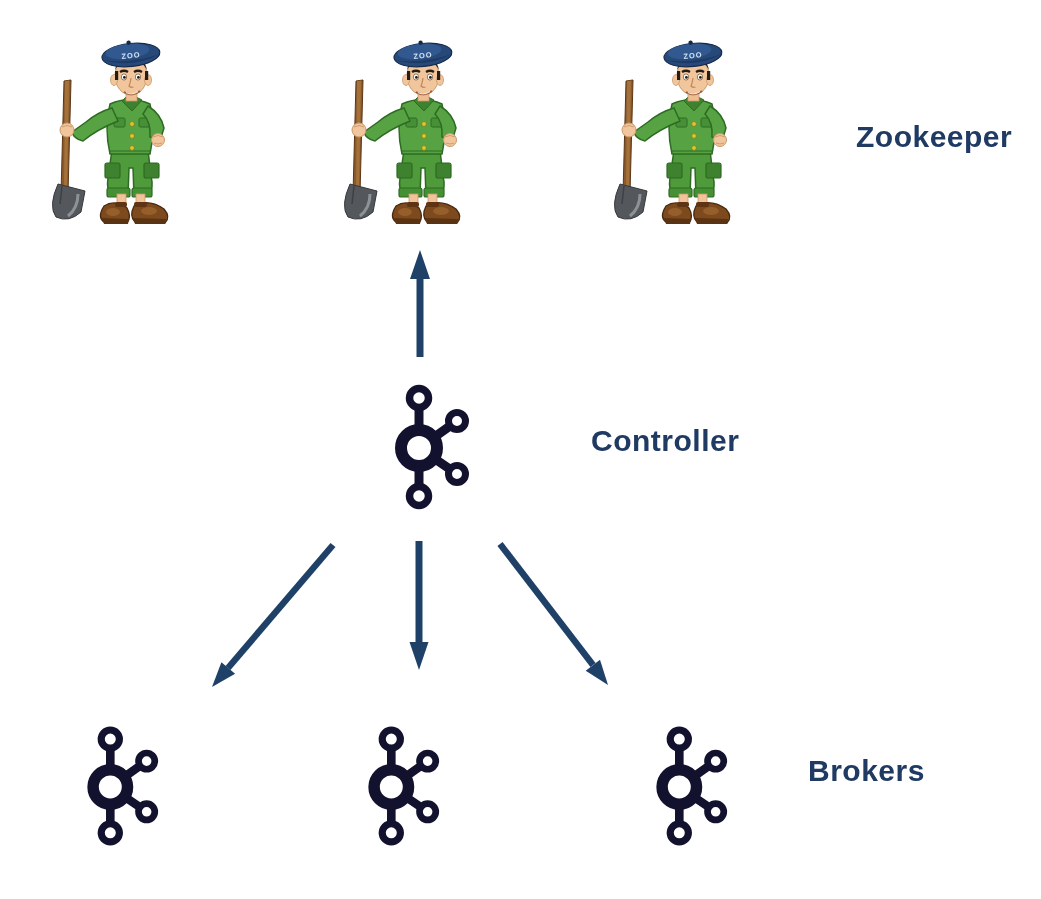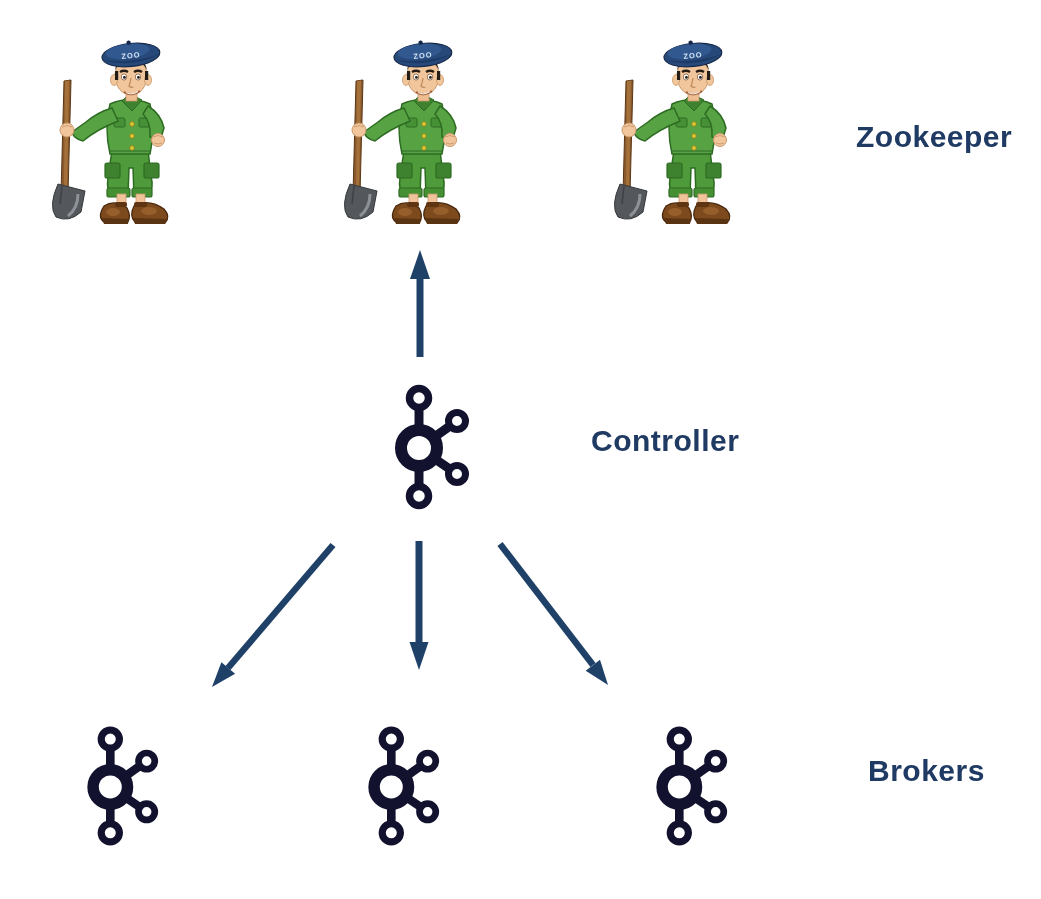--- a/index.html
+++ b/index.html
@@ -175,15 +175,15 @@
   </svg>
   <svg class="abs" style="left:354px; top:719px;" width="88" height="133">
     <use href="#kafka-node"></use>
   </svg>
   <svg class="abs" style="left:642px; top:719px;" width="88" height="133">
     <use href="#kafka-node"></use>
   </svg>
 
   <div class="diagram-label" style="left:818px; top:120px;margin-left:38px;">Zookeeper</div>
   <div class="diagram-label" style="left:591px; top:424px;text-align:center;">Controller</div>
-  <div class="diagram-label" style="left:868px; top:754px;">Brokers</div>
+  <div class="diagram-label" style="left:808px; top:754px;">Brokers</div>
 
 </div>
 
 </body></html>

